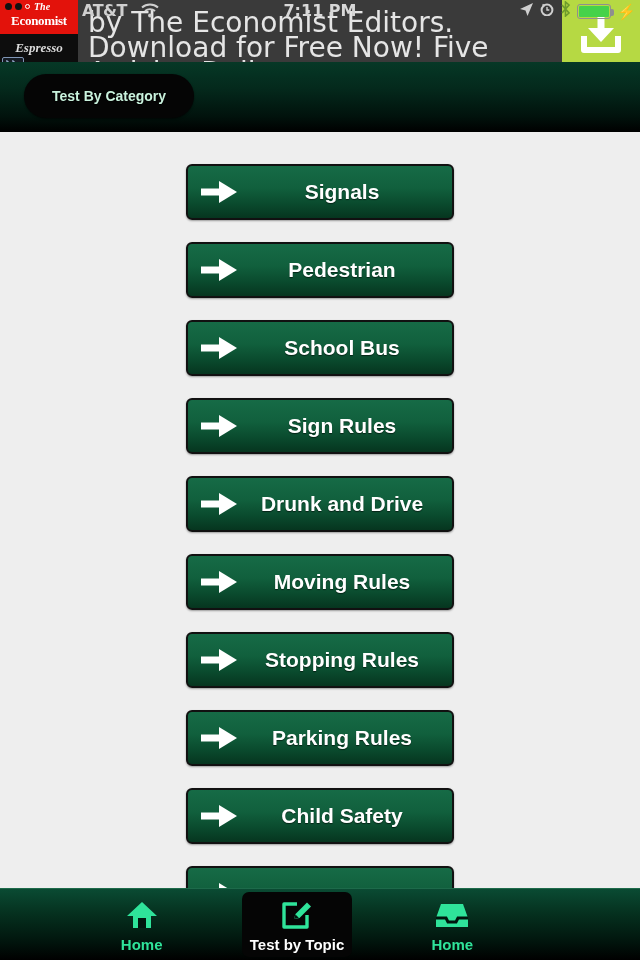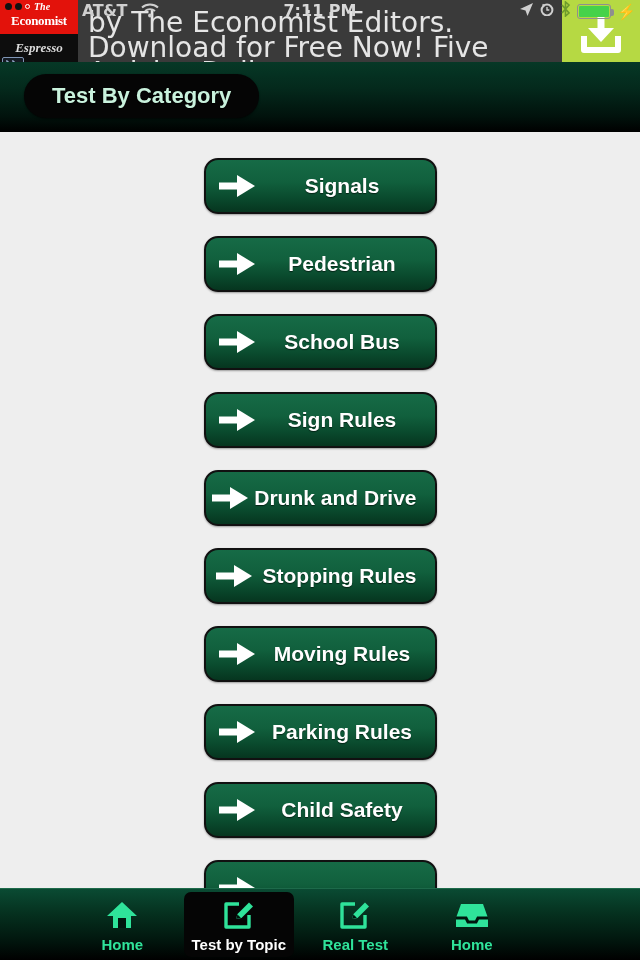--- a/index.html
+++ b/index.html
@@ -105,38 +105,38 @@
   }
   .nav-pill {
     position: absolute; left: 24px; top: 12px;
     height: 44px; padding: 0 28px;
     background: #050505;
     border-radius: 22px;
     display: flex; align-items: center; justify-content: center;
     box-shadow: 0 1px 2px rgba(0,0,0,0.6);
   }
   .nav-pill span {
-    color: #c9f2dd; font-size: 22px; font-weight: bold;
+    color: #c9f2dd; font-size: 14px; font-weight: bold;
     font-family: "Liberation Sans", sans-serif;
     text-shadow: 0 1px 1px rgba(0,0,0,0.8);
   }
 
   
   .content {
     position: absolute; top: 132px; left: 0;
     width: 640px; height: 756px;
     background: #eeeeee;
     overflow: hidden;
   }
   .cat-list { padding-top: 26px; }
   .cat-btn {
     position: relative;
-    width: 233px; height: 56px;
-    margin: 0 auto 22px auto;
-    border-radius: 14px;
+    width: 268px; height: 56px;
+    margin: 6px auto 22px auto;
+    border-radius: 6px;
     background: linear-gradient(180deg, #166b46 0%, #11603d 42%, #0a4b2e 72%, #06351f 100%);
     border: 2px solid #111111;
     display: flex; align-items: center;
     box-shadow: 0 1px 2px rgba(0,0,0,0.35);
     cursor: pointer;
   }
   .cat-arrow { width: 62px; display: flex; align-items: center; justify-content: center; }
   .cat-arrow svg { display: block; }
   .cat-label {
     flex: 1; text-align: center; padding-right: 18px;
@@ -301,30 +301,30 @@
           </span>
           <span class="cat-label">Drunk and Drive</span>
         </div>
         <div class="cat-btn">
           <span class="cat-arrow">
             <svg width="38" height="26" viewBox="0 0 38 26">
               <path d="M1 13 L22 13" stroke="#ffffff" stroke-width="7" fill="none"></path>
               <polygon points="19,2 37,13 19,24" fill="#ffffff"></polygon>
             </svg>
           </span>
+          <span class="cat-label">Moving Rules</span>
+        </div>
+        <div class="cat-btn">
+          <span class="cat-arrow">
+            <svg width="38" height="26" viewBox="0 0 38 26">
+              <path d="M1 13 L22 13" stroke="#ffffff" stroke-width="7" fill="none"></path>
+              <polygon points="19,2 37,13 19,24" fill="#ffffff"></polygon>
+            </svg>
+          </span>
           <span class="cat-label">Stopping Rules</span>
-        </div>
-        <div class="cat-btn">
-          <span class="cat-arrow">
-            <svg width="38" height="26" viewBox="0 0 38 26">
-              <path d="M1 13 L22 13" stroke="#ffffff" stroke-width="7" fill="none"></path>
-              <polygon points="19,2 37,13 19,24" fill="#ffffff"></polygon>
-            </svg>
-          </span>
-          <span class="cat-label">Moving Rules</span>
         </div>
         <div class="cat-btn">
           <span class="cat-arrow">
             <svg width="38" height="26" viewBox="0 0 38 26">
               <path d="M1 13 L22 13" stroke="#ffffff" stroke-width="7" fill="none"></path>
               <polygon points="19,2 37,13 19,24" fill="#ffffff"></polygon>
             </svg>
           </span>
           <span class="cat-label">Parking Rules</span>
         </div>
@@ -369,32 +369,20 @@
               <path d="M13 20 L14.5 15 L26 3.5 L30 7.5 L18.5 19 Z" fill="#2fe39a"></path>
               <path d="M13 20 L14.5 15.4 L17.8 18.8 Z" fill="#00160e"></path>
             </svg>
           </span>
           <span class="tab-label">Test by Topic</span>
         </span>
       </div>
       <div class="tab">
         <span class="tab-hit">
           <span class="tab-icon">
-            <svg width="32" height="32" viewBox="0 0 32 32">
-              <path d="M26 16 L26 28 L3 28 L3 5 L16 5" fill="none" stroke="#2fe39a" stroke-width="3.4" stroke-linejoin="round"></path>
-              <path d="M13 20 L14.5 15 L26 3.5 L30 7.5 L18.5 19 Z" fill="#2fe39a"></path>
-              <path d="M13 20 L14.5 15.4 L17.8 18.8 Z" fill="#00160e"></path>
-            </svg>
-          </span>
-          <span class="tab-label">Real Test</span>
-        </span>
-      </div>
-      <div class="tab">
-        <span class="tab-hit">
-          <span class="tab-icon">
             <svg width="34" height="28" viewBox="0 0 34 28">
               <path d="M6 3 L28 3 L33 17 L33 26 L1 26 L1 17 Z" fill="#2fe39a"></path>
               <path d="M1 17 L11 17 L13 21 L21 21 L23 17 L33 17" fill="none" stroke="#00160e" stroke-width="3"></path>
             </svg>
           </span>
           <span class="tab-label">Home</span>
         </span>
       </div>
     </div>
 

